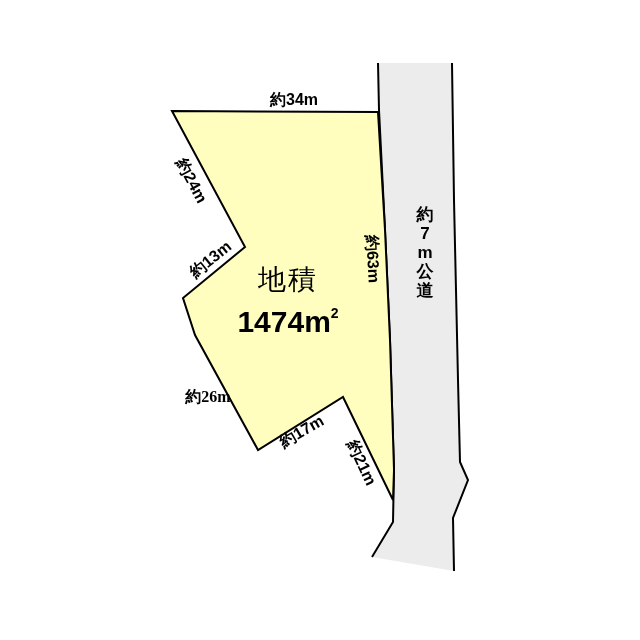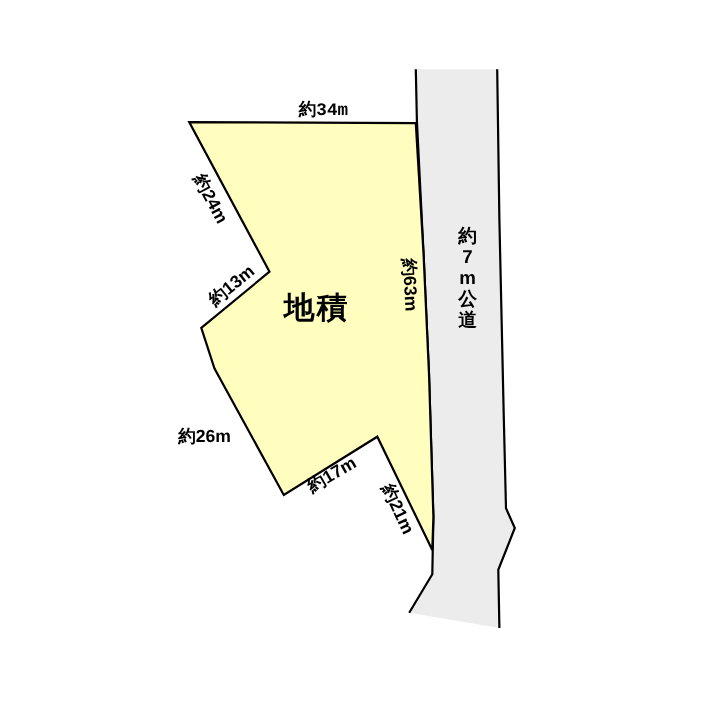--- a/index.html
+++ b/index.html
@@ -21,39 +21,39 @@
     top: 0;
   }
   .label {
     position: absolute;
     color: #000000;
     white-space: nowrap;
     font-weight: bold;
     font-size: 16px;
     transform-origin: center center;
   }
-  .dim-top        { left: 294px; top: 100px; transform: translate(-50%,-50%); font-family: Liberation Mono, monospace; }
+  .dim-top        { left: 294px; top: 100px; transform: translate(-50%,-50%); }
   .dim-upper-left { left: 191px; top: 181px; transform: translate(-50%,-50%) rotate(62deg); }
   .dim-left-notch { left: 211px; top: 260px; transform: translate(-50%,-50%) rotate(-39deg); }
   .dim-road-side  { left: 372px; top: 259px; transform: translate(-50%,-50%) rotate(87deg); }
-  .dim-lower-left { left: 186px; top: 397px; transform: translate(-50%,-50%); }
+  .dim-lower-left { left: 208px; top: 397px; transform: translate(-50%,-50%); font-family: Liberation Serif, serif; }
   .dim-bottom     { left: 302px; top: 432px; transform: translate(-50%,-50%) rotate(-30deg); }
   .dim-bot-right  { left: 361px; top: 463px; transform: translate(-50%,-50%) rotate(65deg); }
 
   .area-block {
     position: absolute;
     left: 288px;
     top: 264px;
     transform: translateX(-50%);
     text-align: center;
     color: #000000;
   }
   .area-line1 {
     font-size: 28px;
-    font-weight: bold;
+    font-weight: normal;
     letter-spacing: 2px;
     line-height: 32px;
   }
   .area-line2 {
     font-size: 30px;
     font-weight: bold;
     line-height: 34px;
   }
   .area-sup {
     font-size: 14px;
@@ -94,20 +94,21 @@
   <div class="label dim-top">約34m</div>
   <div class="label dim-upper-left">約24m</div>
   <div class="label dim-left-notch">約13m</div>
   <div class="label dim-road-side">約63m</div>
   <div class="label dim-lower-left">約26m</div>
   <div class="label dim-bottom">約17m</div>
   <div class="label dim-bot-right">約21m</div>
 
   <div class="area-block">
     <div class="area-line1">地積</div>
+    <div class="area-line2"><span>1474m</span><span class="area-sup">2</span></div>
   </div>
 
   <div class="road-label">
     <div class="rl-line">約</div>
     <div class="rl-line">7</div>
     <div class="rl-line">m</div>
     <div class="rl-line">公</div>
     <div class="rl-line">道</div>
   </div>
 

